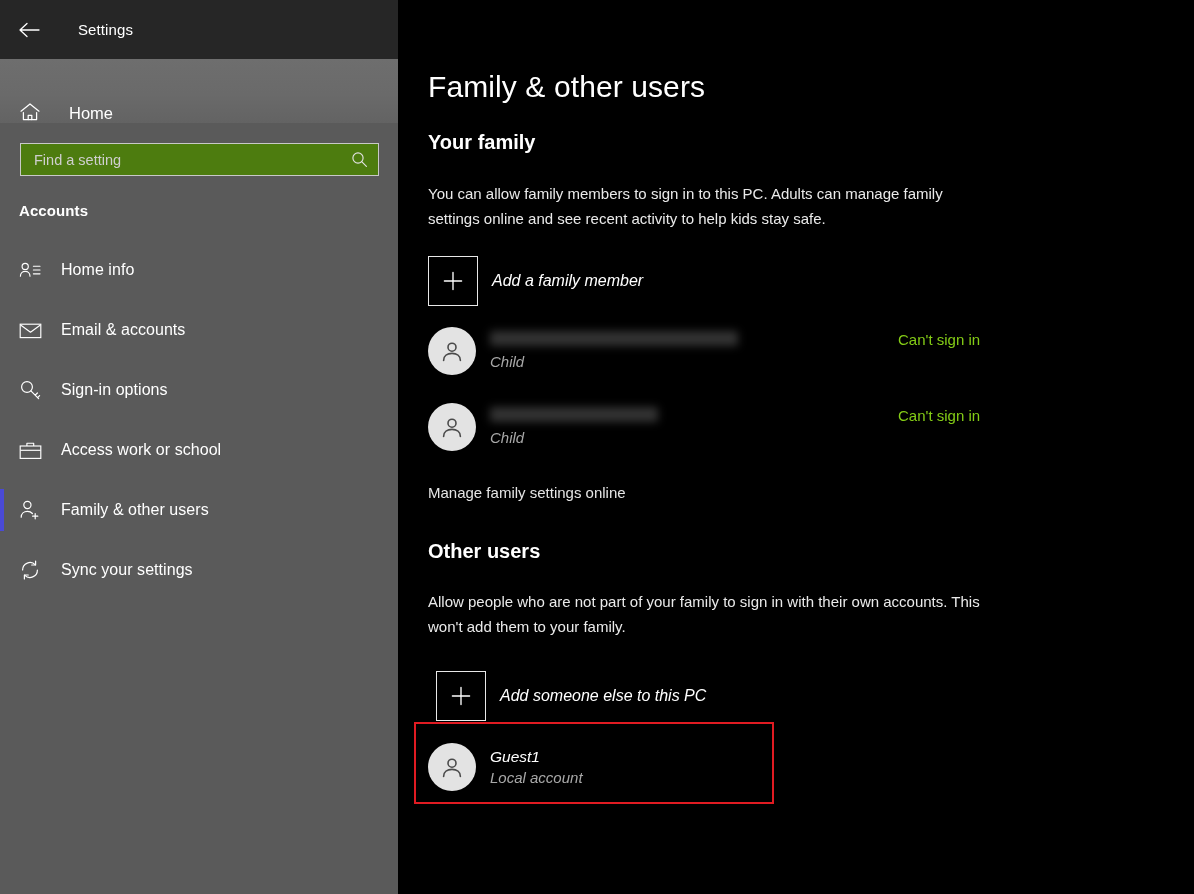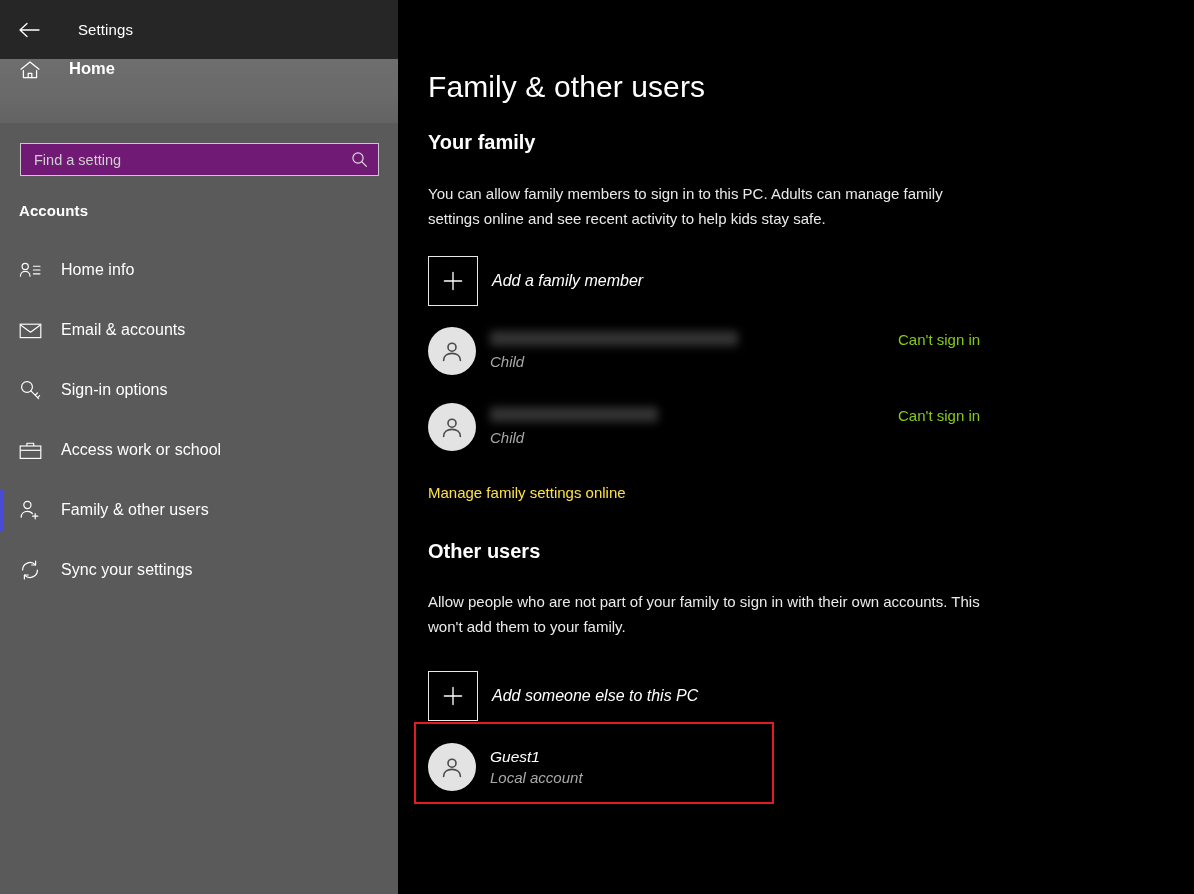--- a/index.html
+++ b/index.html
@@ -54,23 +54,22 @@
     color: #ffffff;
     margin-left: 26px;
     letter-spacing: .1px;
   }
 
   .home-row {
     position: relative;
     height: 64px;
     background: linear-gradient(to bottom, #6e6e6e 0%, #6a6a6a 55%, #636363 100%);
     display: flex;
-    align-items: flex-start;
-    cursor: pointer;
-    font-weight: bold;
+    align-items: flex-end;
+    cursor: pointer;
   }
   .home-icon {
     width: 22px;
     height: 22px;
     margin-left: 19px;
     display: flex;
     align-items: center;
     justify-content: center;
   }
   .home-label {
@@ -78,21 +77,21 @@
     color: #ffffff;
     margin-left: 28px;
   }
 
   .search-wrap {
     padding: 20px 19px 0 20px;
   }
   .search-box {
     position: relative;
     height: 33px;
-    background: #701a75;
+    background: #4d7c0f;
     border: 1px solid #c9c9c9;
     display: flex;
     align-items: center;
     cursor: text;
   }
   .search-input {
     flex: 1;
     background: transparent;
     border: none;
     outline: none;
@@ -261,21 +260,21 @@
     left: 470px;
     top: 4px;
     font-size: 15px;
     color: #84cc16;
     white-space: nowrap;
   }
 
   .link {
     display: inline-block;
     font-size: 15px;
-    color: #fde047;
+    color: #e5e5e5;
     margin-left: 428px;
     text-decoration: none;
     cursor: pointer;
   }
 
   
   .annotation-box {
     position: absolute;
     border: 2.5px solid #e01b22;
     pointer-events: none;
@@ -443,21 +442,21 @@
       </span>
       <span class="user-status">Can't sign in</span>
     </div>
 
     <a class="link" style="margin-left:30px; margin-top:33px">Manage family settings online</a>
 
     <h2 class="group-head other" style="margin-left:30px; margin-top:38px">Other users</h2>
 
     <p class="body-text" style="margin-left:30px; margin-top:26px">Allow people who are not part of your family to sign in with their own accounts. This won't add them to your family.</p>
 
-    <div class="add-row" style="margin-left:30px; margin-top:32px; width:345px">
+    <div class="add-row" style="margin-left:38px; margin-top:32px; width:345px">
       <span class="add-square">
         <svg width="22" height="22" viewBox="0 0 22 22" fill="none">
           <path d="M11 2.4v17.2M2.4 11h17.2" stroke="#ffffff" stroke-width="1.35" stroke-linecap="round"></path>
         </svg>
       </span>
       <span class="add-label">Add someone else to this PC</span>
     </div>
 
     <div class="user-row" style="margin-left:30px; margin-top:22px">
       <span class="avatar">

